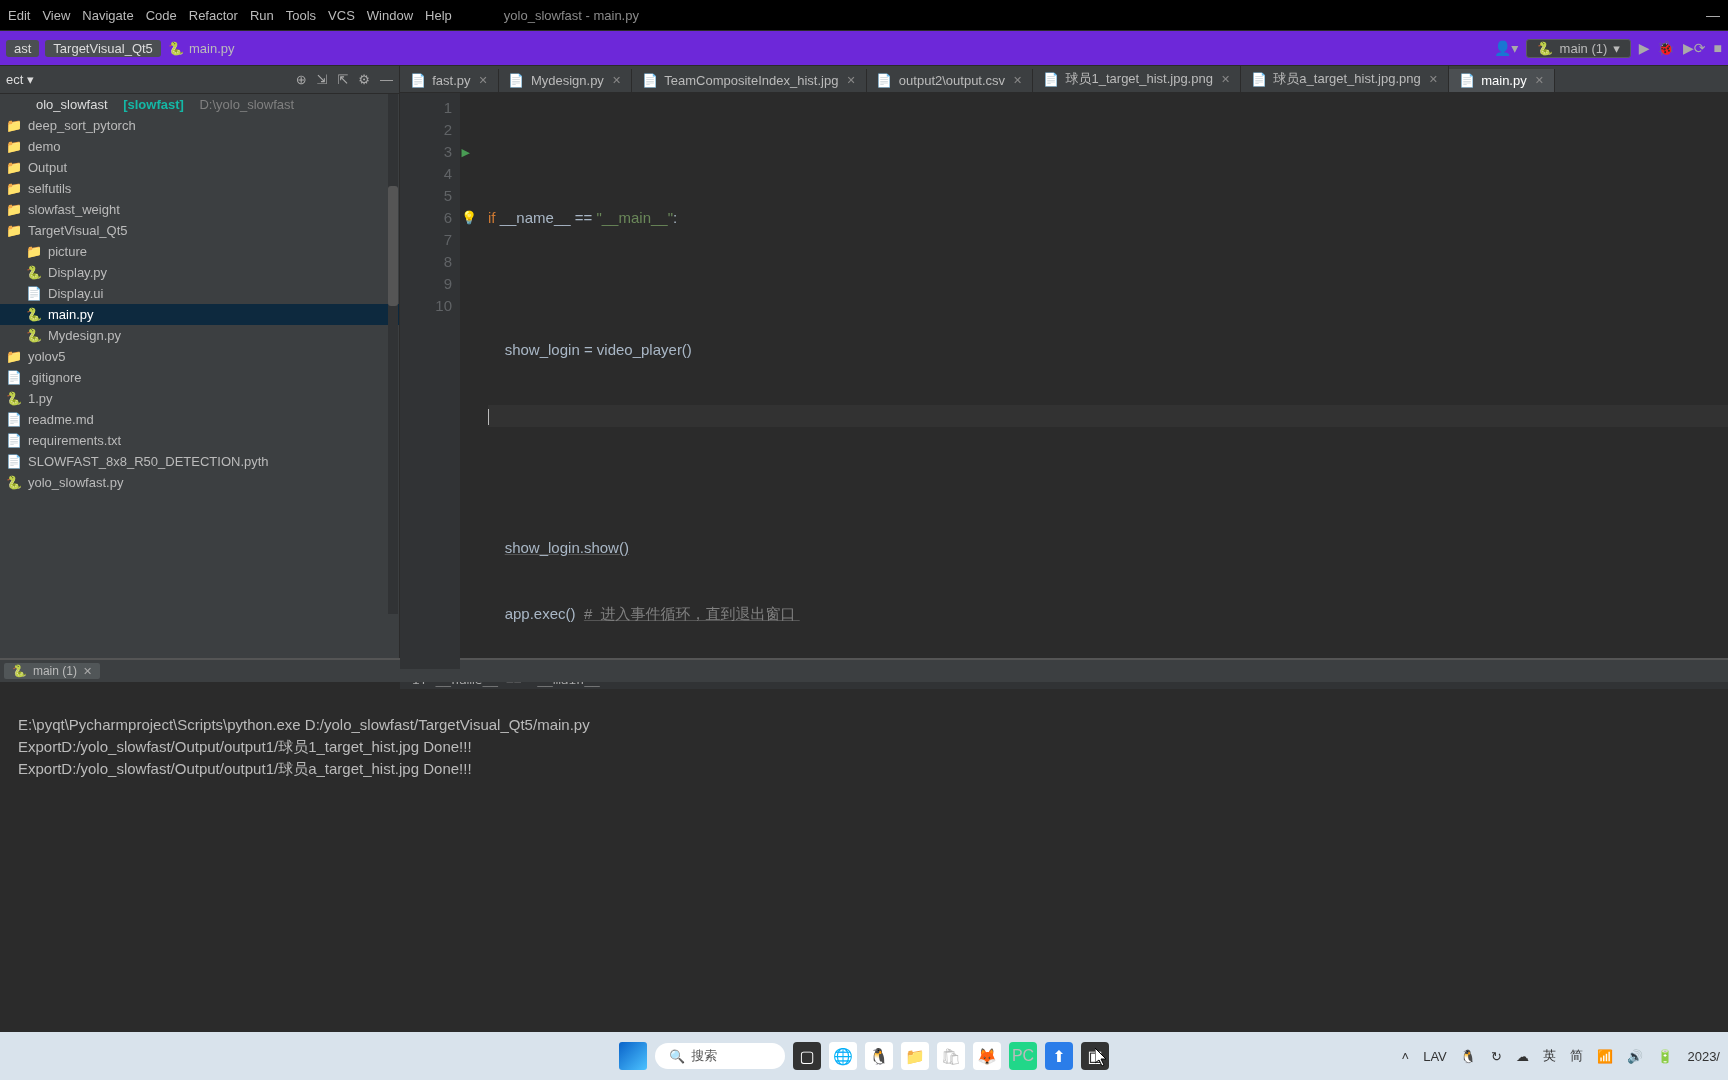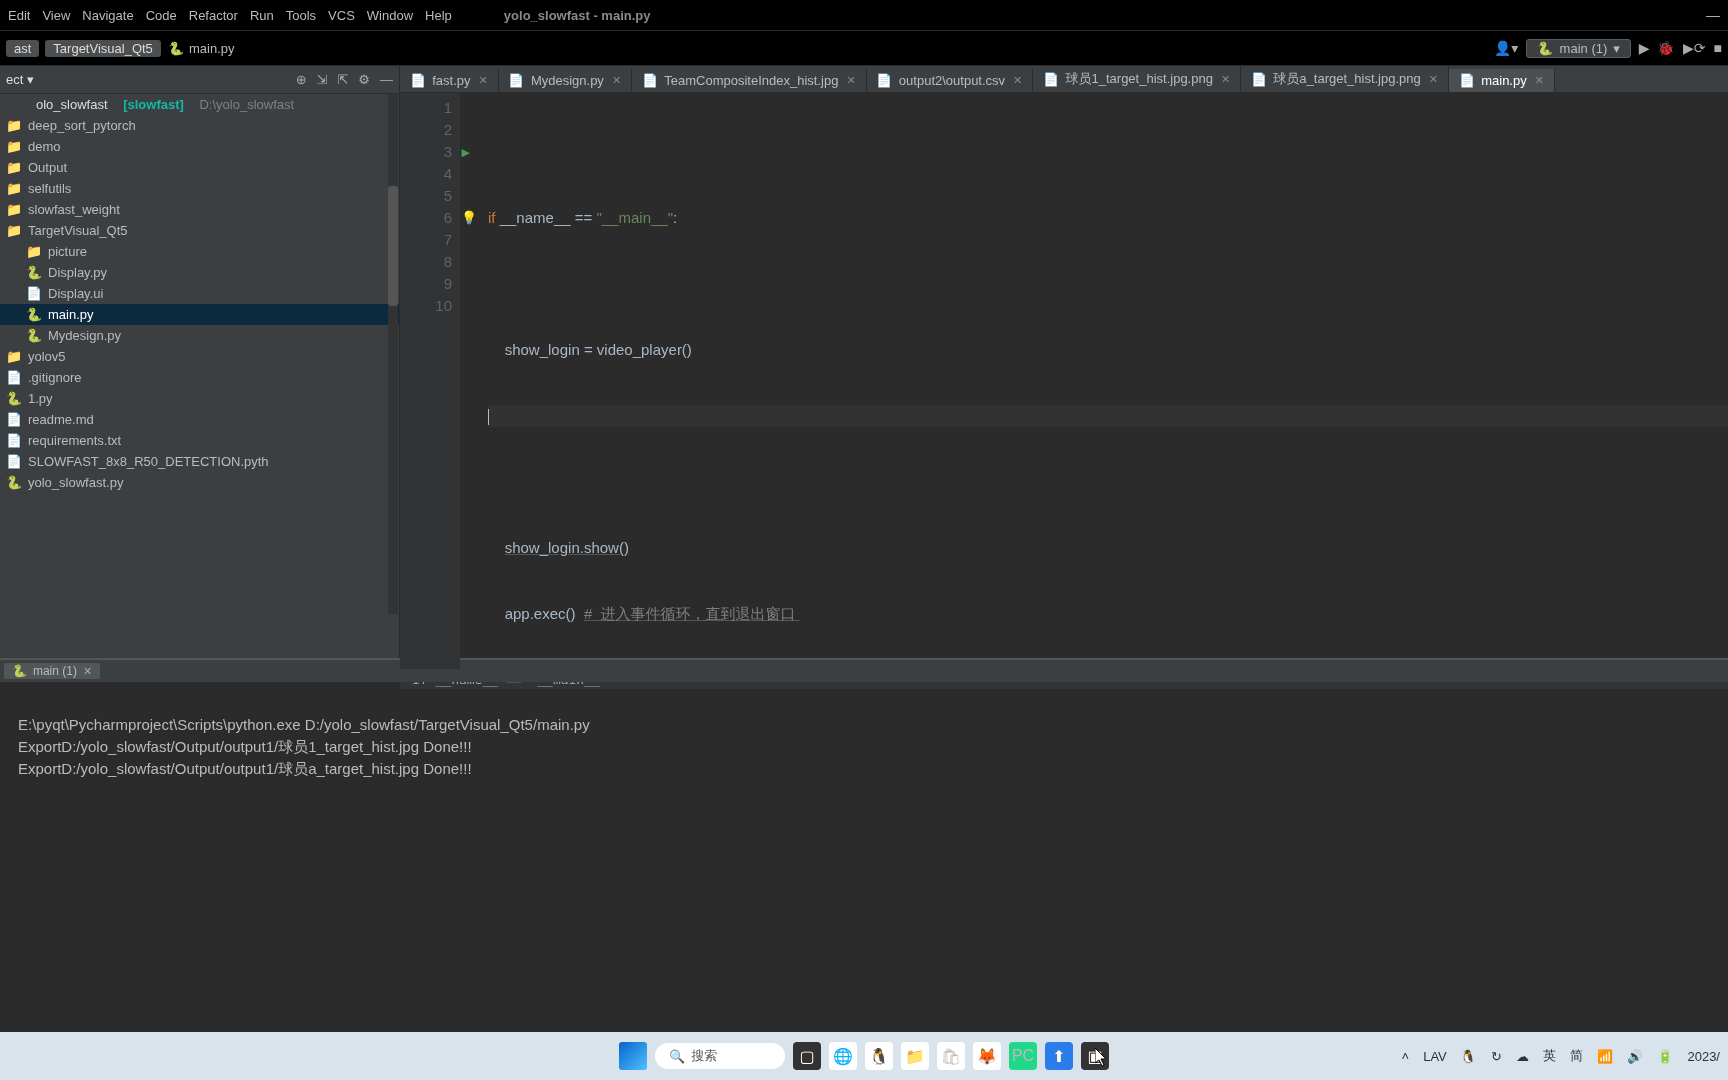--- a/index.html
+++ b/index.html
@@ -1,25 +1,25 @@
 <!DOCTYPE html>
 <html><head>
 <meta charset="utf-8">
 <style>
 * { margin: 0; padding: 0; box-sizing: border-box; font-family: "Segoe UI", sans-serif; }
 body { width: 1728px; height: 1080px; background: #2b2b2b; color: #bbbbbb; overflow: hidden; position: relative; }
 
 
 .menubar { height: 30px; background: #000000; display: flex; align-items: center; padding: 0 8px; font-size: 13px; }
 .menubar .mitem { margin-right: 12px; cursor: pointer; }
-.menubar .wtitle { margin-left: 40px; color: #8a8a8a; font-size: 13px; font-weight: bold; }
+.menubar .wtitle { margin-left: 40px; color: #8a8a8a; font-size: 13px; }
 .win-controls { margin-left: auto; display: flex; gap: 18px; color: #aaa; font-size: 14px; }
 
 
-.navbar { height: 36px; background: #000000; border-top: 1px solid #2b2b2b; border-bottom: 1px solid #2b2b2b; display: flex; align-items: center; padding: 15px 6px; font-size: 13px; }
+.navbar { height: 36px; background: #6d28d9; border-top: 1px solid #2b2b2b; border-bottom: 1px solid #2b2b2b; display: flex; align-items: center; padding: 15px 6px; font-size: 13px; }
 .nav-left { display: flex; align-items: center; gap: 4px; }
 .nav-crumb { background: #4b4f52; border-radius: 3px; padding: 1px 8px; color: #ddd; margin-right: 2px; }
 .nav-right { margin-left: auto; display: flex; align-items: center; gap: 8px; }
 .nav-right .ico { font-size: 14px; color: #aaa; cursor: pointer; }
 .run-config { background: #3c3f41; border: 1px solid #5a5d5f; border-radius: 3px; padding: 1px 10px; display: flex; align-items: center; gap: 6px; }
 .green { color: #499c54; } .red { color: #c75450; }
 
 
 .main { display: flex; height: 592px; }
 

